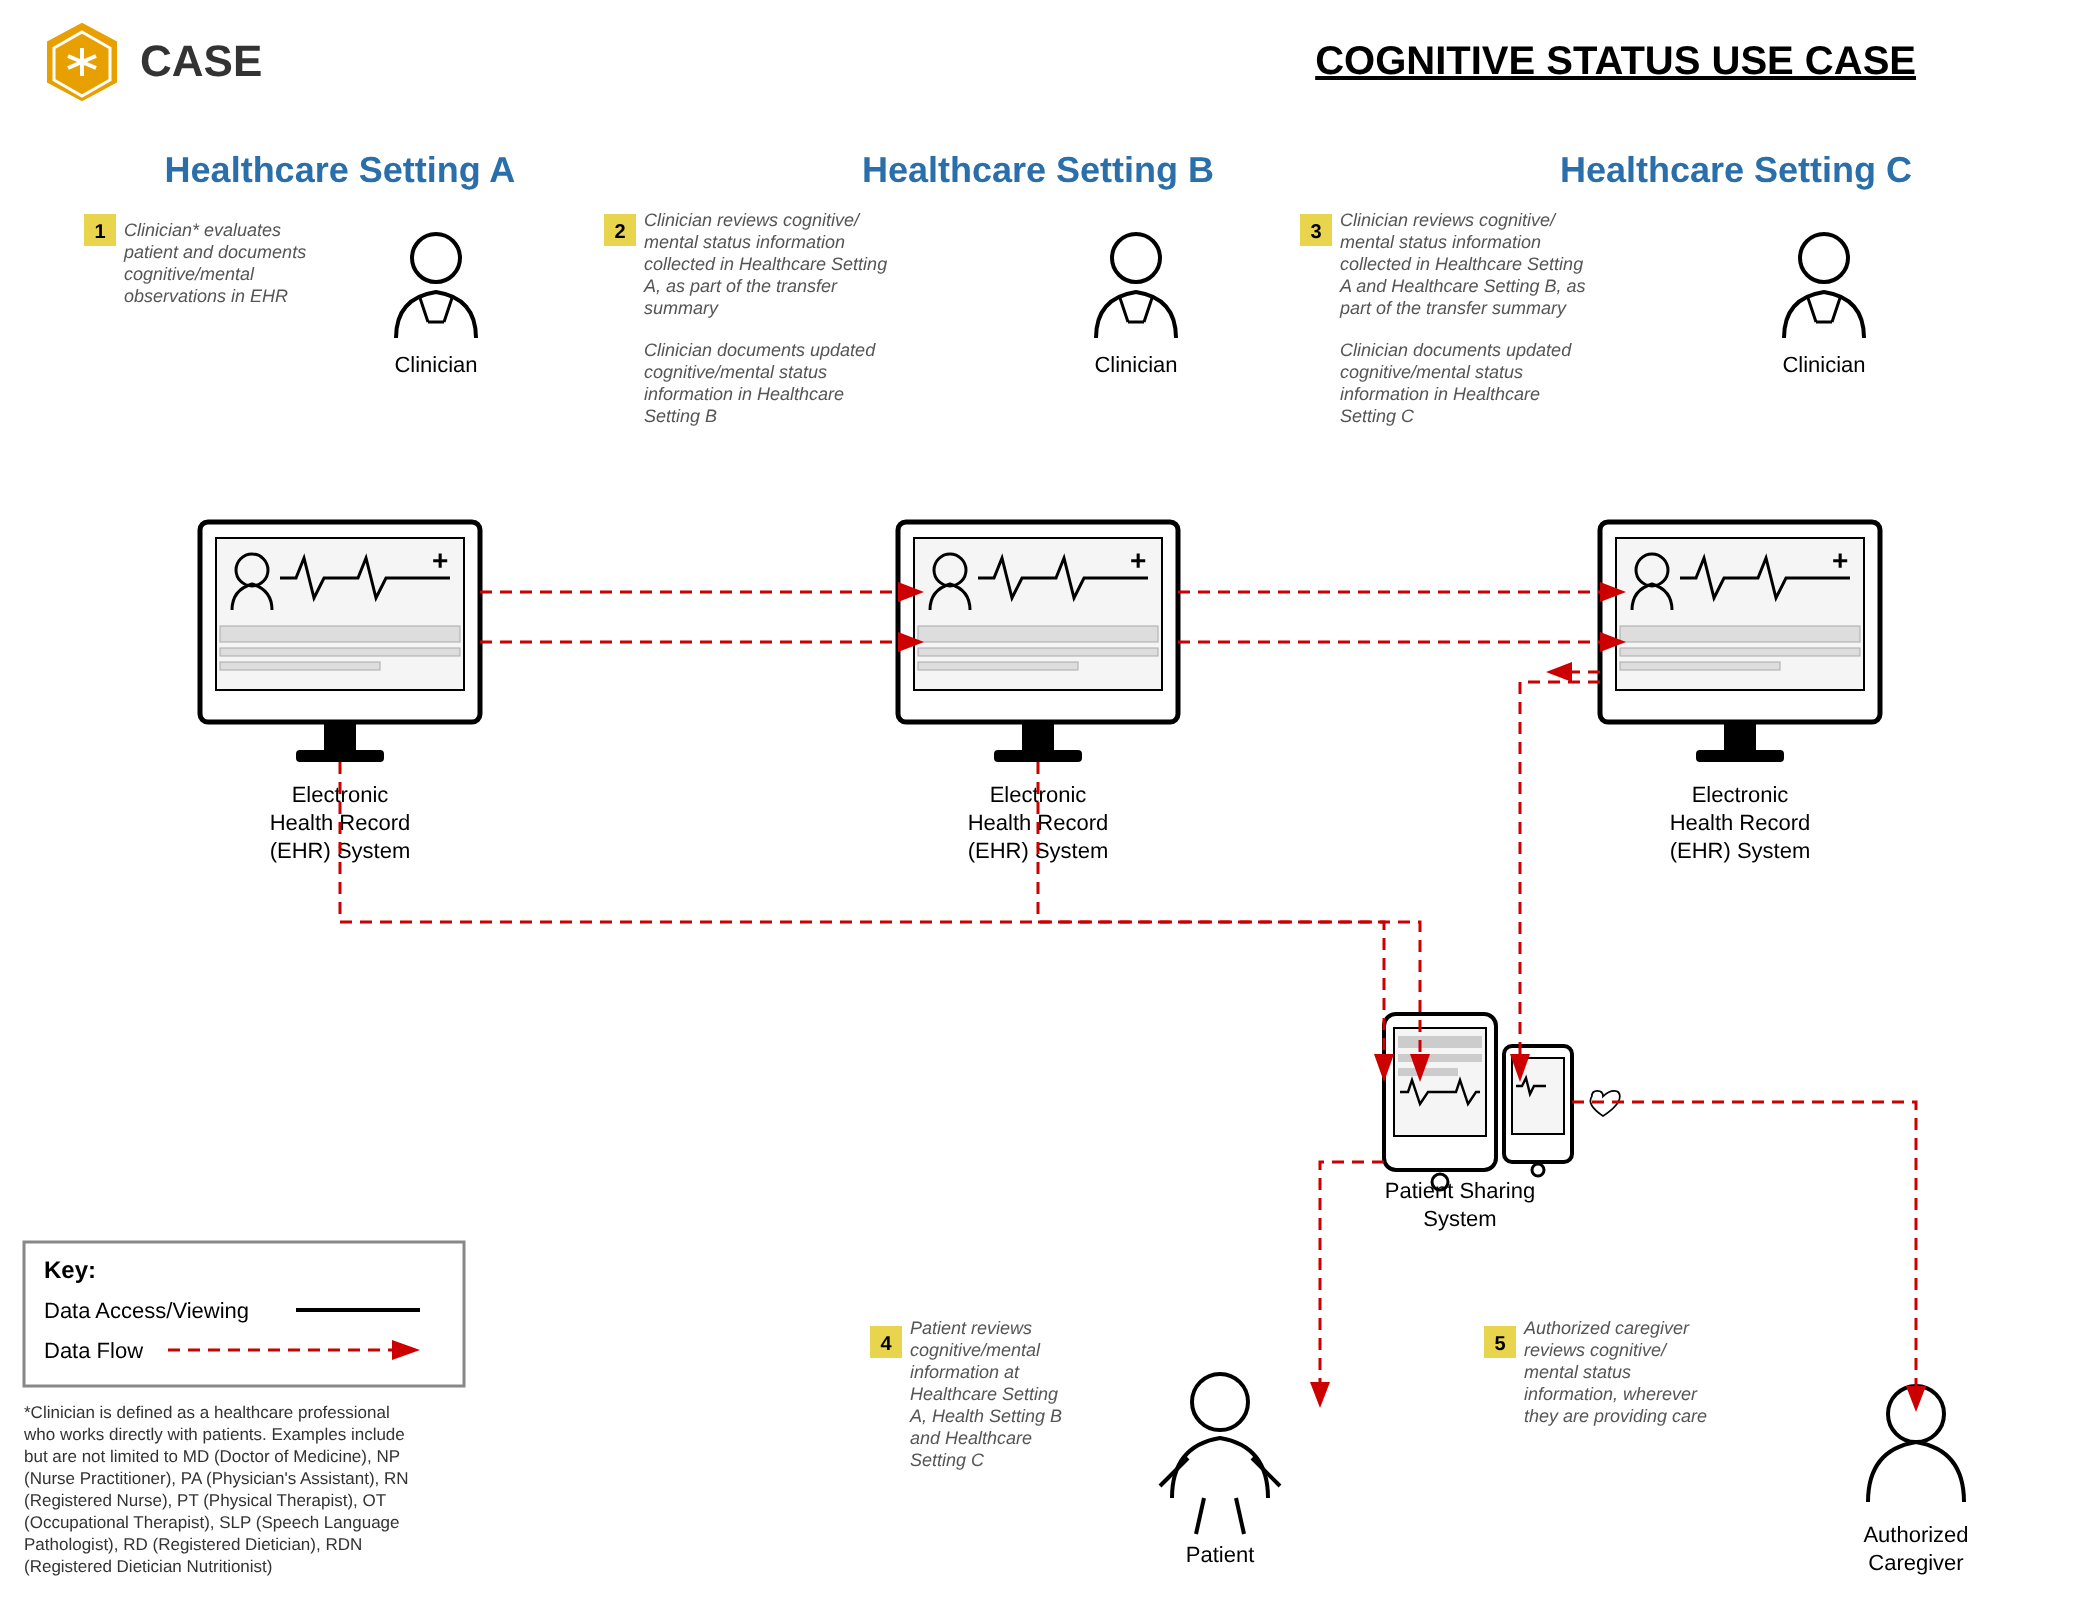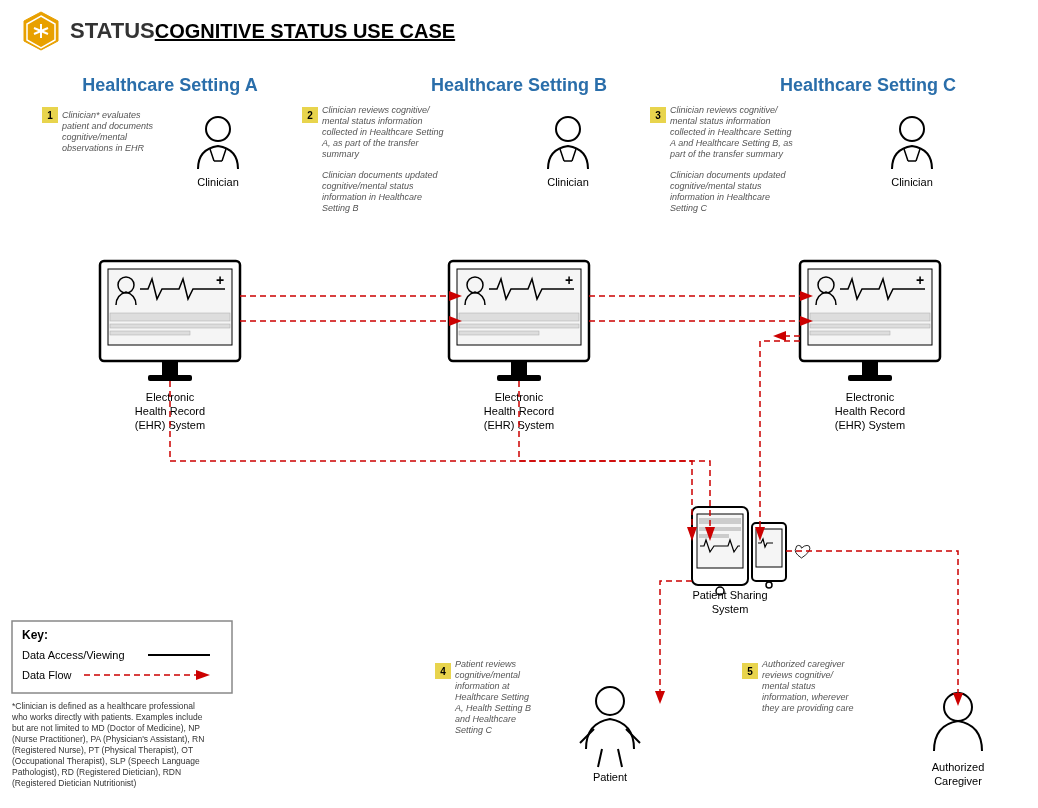--- a/index.html
+++ b/index.html
@@ -27,21 +27,21 @@
       width: 42px;
       height: 42px;
     }
     .logo-text {
       font-size: 22px;
       font-weight: bold;
       color: #333;
     }
     .page-title {
       flex: 1;
-      text-align: left;
+      text-align: right;
       font-size: 20px;
       font-weight: bold;
       text-decoration: underline;
       color: #000;
       margin-right: 60px;
     }
 
     
     .diagram-svg {
       position: absolute;
@@ -56,21 +56,21 @@
 
 <div class="header">
   <div class="logo-container">
     <svg class="logo-hex" viewBox="0 0 42 42">
       <polygon points="21,2 38,11 38,31 21,40 4,31 4,11" fill="#e8a000" stroke="#e8a000" stroke-width="1"></polygon>
       <polygon points="21,6 35,14 35,30 21,38 7,30 7,14" fill="none" stroke="#fff" stroke-width="1.5"></polygon>
       <line x1="21" y1="14" x2="21" y2="28" stroke="#fff" stroke-width="2"></line>
       <line x1="14" y1="18" x2="28" y2="24" stroke="#fff" stroke-width="2"></line>
       <line x1="28" y1="18" x2="14" y2="24" stroke="#fff" stroke-width="2"></line>
     </svg>
-    <span class="logo-text">STATUS</span>
+    <span class="logo-text">CASE</span>
   </div>
   <div class="page-title">COGNITIVE STATUS USE CASE</div>
 </div>
 
 <svg class="diagram-svg" viewBox="0 0 1038 748" xmlns="http://www.w3.org/2000/svg">
 
   <text x="170" y="30" text-anchor="middle" font-size="18" font-weight="bold" fill="#2a6eaa" font-family="Arial">Healthcare Setting A</text>
   <text x="519" y="30" text-anchor="middle" font-size="18" font-weight="bold" fill="#2a6eaa" font-family="Arial">Healthcare Setting B</text>
   <text x="868" y="30" text-anchor="middle" font-size="18" font-weight="bold" fill="#2a6eaa" font-family="Arial">Healthcare Setting C</text>
 

